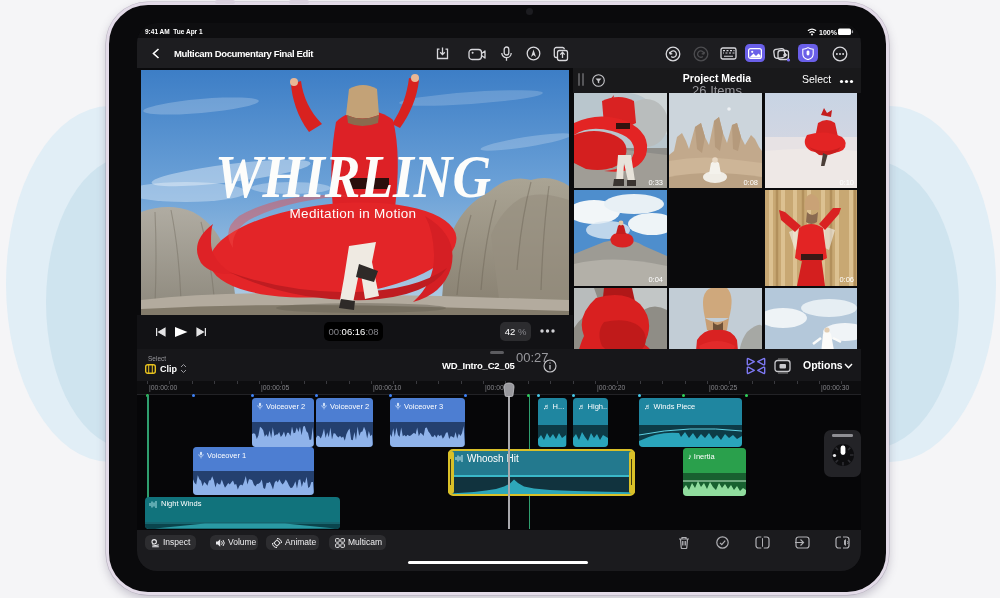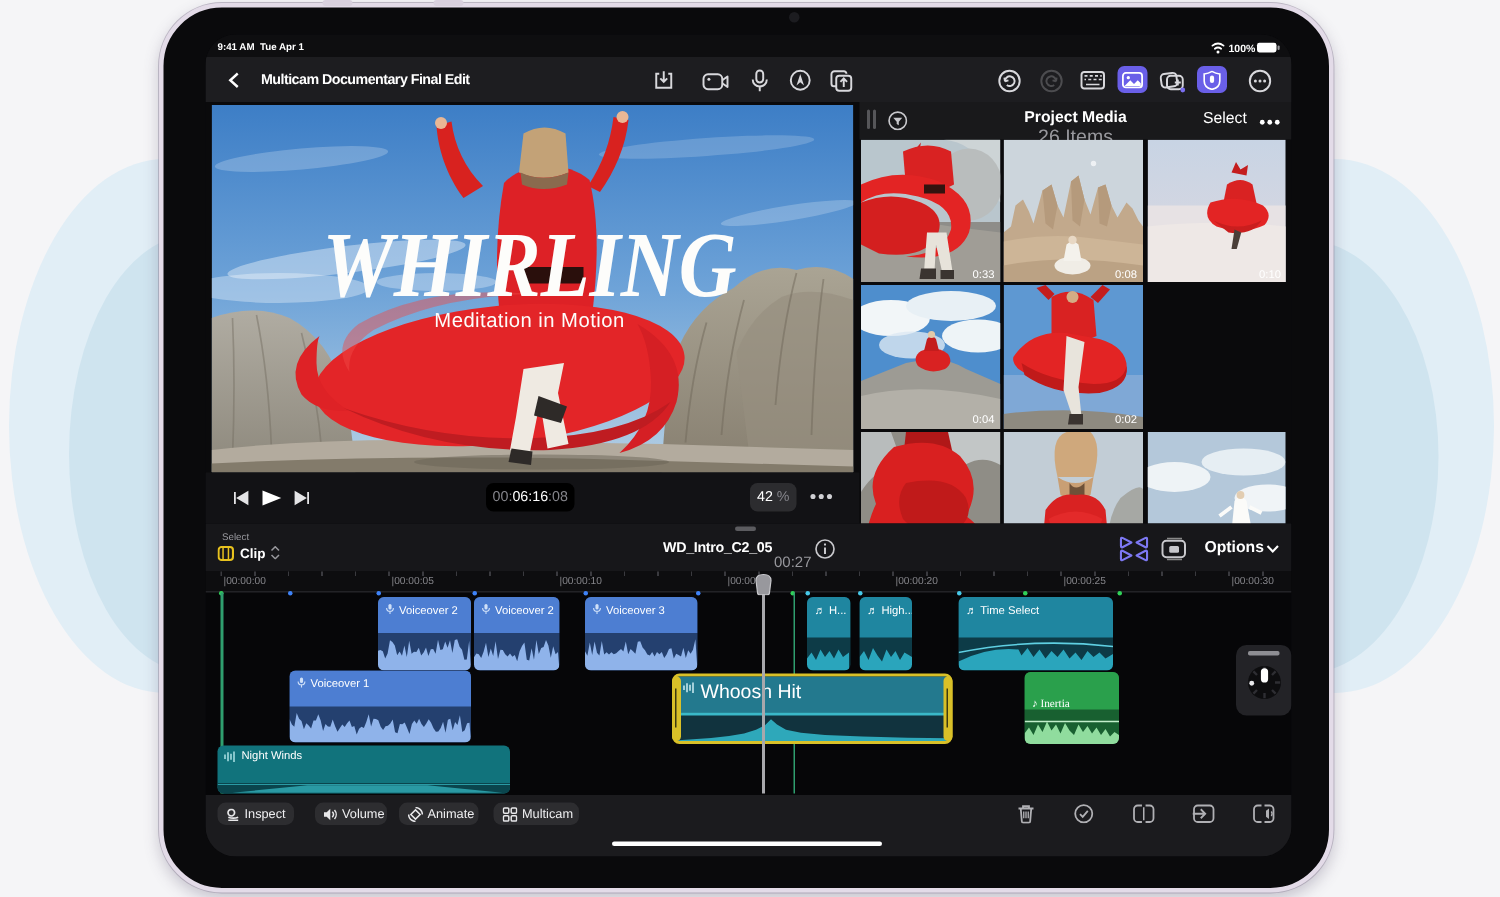--- a/index.html
+++ b/index.html
@@ -13,21 +13,21 @@
 .thumb{position:absolute;width:92.8px;height:95.3px;overflow:hidden;}
 .clip{position:absolute;border-radius:4px;overflow:hidden;}
 .btn{position:absolute;background:#2d2d30;border-radius:5.5px;color:#efeff1;font-size:8.5px;line-height:13px;}
 .cblue{background:#24406f;}
 .cteal{background:#0d3b47;}
 .cgreen{background:#186030;}
 .bhead{position:absolute;left:0;top:0;right:0;height:23.5px;background:#4d7ed2;color:#fff;font-size:7.5px;display:flex;align-items:flex-start;padding:4px 0 0 5px;gap:3px;white-space:nowrap;box-sizing:border-box;}
 .bwave{position:absolute;left:0;top:23.5px;}
 .thead{position:absolute;left:0;top:0;right:0;height:26.5px;background:#1f86a0;color:#fff;font-size:7.5px;padding:4px 0 0 5px;white-space:nowrap;box-sizing:border-box;}
 .twave{position:absolute;left:0;top:26.5px;}
-.ghead{position:absolute;left:0;top:0;right:0;height:25px;background:#2aa04c;color:#fff;font-size:7.5px;padding:16px 0 0 5px;white-space:nowrap;box-sizing:border-box;font-family:Liberation Serif, serif;}
+.ghead{position:absolute;left:0;top:0;right:0;height:25px;background:#2aa04c;color:#fff;font-size:7.5px;padding:4px 0 0 5px;white-space:nowrap;box-sizing:border-box;}
 .gwave{position:absolute;left:0;top:25px;}
 .rlab{position:absolute;top:3px;font-size:6.8px;color:#85858a;white-space:nowrap;}
 .dot{position:absolute;width:3px;height:3px;border-radius:50%;top:-2px;}
 </style>
 </head>
 <body>
 <div id="stage">
 
   <div class="blob" style="left:6px;top:106px;width:208px;height:356px;background:#e1eef6;"></div>
   <div class="blob" style="left:46px;top:156px;width:168px;height:293px;background:#cfe4ef;"></div>
@@ -284,34 +284,34 @@
             <ellipse cx="78" cy="34" rx="24" ry="11" fill="#eef4f7"></ellipse>
             <ellipse cx="34" cy="40" rx="22" ry="9" fill="#dce9f2" opacity="0.8"></ellipse>
             <path d="M0 96 V64 L30 52 Q55 46 70 56 L93 66 V96 Z" fill="#9d9b94"></path>
             <path d="M0 96 V74 Q40 64 93 76 V96 Z" fill="#b3b0a8"></path>
             <path d="M40 44 Q50 40 58 46 Q62 52 56 56 Q46 60 38 54 Q34 48 40 44 Z" fill="#d92222"></path>
             <path d="M44 36 q3 -4 6 0 l2 8 h-10 Z" fill="#c41d1d"></path>
             <circle cx="47" cy="33" r="2.4" fill="#e3c9a8"></circle>
             <text x="89" y="92" text-anchor="end" font-size="7.5" fill="#fff" font-family="Liberation Sans">0:04</text>
           </svg>
         </div>
-        <div class="thumb" style="left:96.3px;top:122.3px;">
-          <svg width="93" height="96" viewBox="0 0 93 96">
-            <rect width="93" height="96" fill="#5e98d2"></rect>
-            <rect y="60" width="93" height="36" fill="#7fa8d6"></rect>
-            <path d="M0 96 V86 Q46 80 93 88 V96 Z" fill="#8e8a80"></path>
-            <path d="M30 10 L22 2 L28 0 L34 6 Z" fill="#c41d1d"></path>
-            <path d="M58 8 L66 0 L71 3 L63 12 Z" fill="#c41d1d"></path>
-            <path d="M32 8 Q46 0 60 10 L62 34 Q46 42 32 34 Z" fill="#d92222"></path>
-            <path d="M8 46 Q20 30 42 32 L64 36 Q84 42 82 58 Q78 74 52 70 Q24 66 10 56 Q4 50 8 46 Z" fill="#e32424"></path>
-            <path d="M12 52 Q30 64 60 66 Q80 66 82 54 Q84 68 64 72 Q34 74 14 60 Z" fill="#c01a1a"></path>
-            <circle cx="46" cy="8" r="4" fill="#d4ad85"></circle>
-            <path d="M42 34 L40 70 L46 88 H52 L50 68 L54 38 Z" fill="#e8e4dc"></path>
-            <path d="M44 86 h9 v7 h-10 Z" fill="#3a3430"></path>
-            <text x="89" y="92" text-anchor="end" font-size="7.5" fill="#fff" font-family="Liberation Sans">0:02</text>
+        <div class="thumb" style="left:191.6px;top:122.3px;">
+          <svg width="93" height="96" viewBox="0 0 93 96">
+            <rect width="93" height="96" fill="#c8a873"></rect>
+            <path d="M6 0 V96 M18 0 V96 M30 0 V96 M44 0 V96 M58 0 V96 M72 0 V96 M86 0 V96" stroke="#dcc191" stroke-width="4"></path>
+            <path d="M12 0 V96 M38 0 V96 M66 0 V96 M90 0 V96" stroke="#b2905c" stroke-width="2.5"></path>
+            <path d="M30 60 Q46 50 64 60 L70 40 Q46 30 24 42 Z" fill="#f8fafb" opacity="0.55"></path>
+            <path d="M16 30 L30 42 L36 36 L20 22 L14 20 Z" fill="#d92222"></path>
+            <path d="M74 24 L60 40 L54 34 L68 18 L76 18 Z" fill="#d92222"></path>
+            <path d="M34 38 Q46 30 58 38 L62 68 Q46 78 30 68 Z" fill="#e32424"></path>
+            <path d="M38 66 h18 L60 96 H32 Z" fill="#d41f1f"></path>
+            <rect x="36" y="64" width="22" height="6" fill="#3a1815"></rect>
+            <path d="M40 20 Q38 6 46 4 Q56 6 54 20 Z" fill="#c9a276"></path>
+            <path d="M42 22 Q47 28 53 22 L52 32 Q46 36 41 32 Z" fill="#8a6a50"></path>
+            <text x="89" y="92" text-anchor="end" font-size="7.5" fill="#fff" font-family="Liberation Sans">0:06</text>
           </svg>
         </div>
 
         <div class="thumb" style="left:1px;top:220.1px;">
           <svg width="93" height="96" viewBox="0 0 93 96">
             <rect width="93" height="96" fill="#8f8d86"></rect>
             <path d="M0 40 Q14 18 30 28 L20 0 H0 Z" fill="#b8bcbc"></path>
             <path d="M60 30 Q76 12 93 22 V0 H40 Z" fill="#c2c6c6"></path>
             <path d="M30 0 h28 l4 18 h-34 Z" fill="#b01818"></path>
             <path d="M22 10 Q50 2 66 16 Q82 34 70 56 Q90 70 84 96 H0 Q2 64 10 48 Q2 28 22 10 Z" fill="#d92020"></path>
@@ -353,21 +353,21 @@
           <span class="abs" style="left:11px;top:6px;font-size:6.5px;color:#98989d;">Select</span>
           <svg class="abs" style="left:8px;top:15px;" width="11" height="10" viewBox="0 0 11 10">
             <rect x="0.7" y="0.7" width="9.6" height="8.6" rx="2" fill="none" stroke="#e8c21e" stroke-width="1.4"></rect>
             <path d="M3.7 1 v8 M7.3 1 v8" stroke="#e8c21e" stroke-width="1"></path>
           </svg>
           <span class="abs" style="left:23px;top:14.5px;font-size:9px;font-weight:bold;color:#fff;">Clip</span>
           <svg class="abs" style="left:43px;top:15px;" width="7" height="9" viewBox="0 0 7 9">
             <path d="M1 3 L3.5 0.5 L6 3 M1 6 L3.5 8.5 L6 6" stroke="#98989d" stroke-width="1" fill="none"></path>
           </svg>
           <span class="abs" style="left:305px;top:11px;font-size:9.5px;font-weight:bold;color:#fff;letter-spacing:-0.2px;">WD_Intro_C2_05</span>
-          <span class="abs" style="left:379px;top:21px;font-size:10px;color:#98989d;">00:27</span>
+          <span class="abs" style="left:379px;top:1px;font-size:13px;color:#98989d;">00:27</span>
           <svg class="abs" style="left:406px;top:9.5px;" width="14" height="14" viewBox="0 0 14 14">
             <circle cx="7" cy="7" r="6" fill="none" stroke="#c8c8cc" stroke-width="1.1"></circle>
             <path d="M7 6 v4.4 M7 3.4 v1.2" stroke="#c8c8cc" stroke-width="1.3"></path>
           </svg>
           <svg class="abs" style="left:609px;top:8px;" width="20" height="18" viewBox="0 0 20 18">
             <g fill="none" stroke="#7d78f2" stroke-width="1.4" stroke-linejoin="round">
               <path d="M8.3 4.7 L2.3 1.6 Q1.3 1.2 1.3 2.4 V7 Q1.3 8.2 2.3 7.8 Z"></path>
               <path d="M11.7 4.7 L17.7 1.6 Q18.7 1.2 18.7 2.4 V7 Q18.7 8.2 17.7 7.8 Z"></path>
               <path d="M8.3 13.3 L2.3 10.2 Q1.3 9.8 1.3 11 V15.6 Q1.3 16.8 2.3 16.4 Z"></path>
               <path d="M11.7 13.3 L17.7 10.2 Q18.7 9.8 18.7 11 V15.6 Q18.7 16.8 17.7 16.4 Z"></path>
@@ -443,42 +443,42 @@
               <path d="M0 22 L0 14 L3 10 L6 15 L9 8 L12 13 L15 9 L18 14 L21 8 L24 13 L28 10 L28 22 Z" fill="#2aa5bc"></path>
             </svg>
           </div>
         <div class="clip cteal" style="left:436px;top:49px;width:35px;height:48.5px;">
             <div class="thead">♬ High...</div>
             <svg class="twave" width="35" height="22" viewBox="0 0 35 22" preserveAspectRatio="none">
               <path d="M0 22 L0 13 L3 9 L6 15 L9 7 L12 12 L15 16 L18 8 L21 13 L24 9 L27 15 L30 10 L35 13 L35 22 Z" fill="#2aa5bc"></path>
             </svg>
           </div>
         <div class="clip cteal" style="left:502px;top:49px;width:103.4px;height:48.5px;">
-            <div class="thead">♬ Time Select</div>
+            <div class="thead">♬ Winds Piece</div>
             <svg class="twave" width="103" height="22" viewBox="0 0 103 22" preserveAspectRatio="none">
               <path d="M0 22 L0 16 Q20 6 40 8 L42 12 L46 7 L50 13 L54 8 L58 14 L62 9 L66 13 L70 8 L74 14 L78 10 L82 15 L86 9 L90 13 L94 10 L98 14 L103 11 L103 22 Z" fill="#2aa5bc"></path>
               <path d="M0 10 Q50 0 103 6" stroke="#5fd0e2" stroke-width="1" fill="none"></path>
             </svg>
           </div>
 
         <div class="clip cblue" style="left:56px;top:98px;width:121px;height:48px;">
             <div class="bhead"><svg class="mic" viewBox="0 0 8 10" width="6" height="8">
                 <rect x="2.6" y="0.5" width="2.8" height="5" rx="1.4" fill="#cfe0f8"></rect>
                 <path d="M1 4 a3 3 0 0 0 6 0 M4 7.5 v2" stroke="#cfe0f8" stroke-width="1" fill="none"></path>
               </svg> Voiceover 1</div>
             <svg class="bwave" width="121" height="24" viewBox="0 0 121 24" preserveAspectRatio="none">
               <path d="M0 24 L0 8.3 L0.0 8.3 L1.6 12.0 L3.2 13.5 L4.8 4.3 L6.4 8.2 L8.0 9.7 L9.6 15.2 L11.2 11.1 L12.8 12.6 L14.4 14.7 L16.0 9.4 L17.6 9.3 L19.2 5.2 L20.8 9.3 L22.4 16.4 L24.0 11.6 L25.6 13.3 L27.2 13.5 L28.8 8.6 L30.4 13.1 L32.0 16.8 L33.6 14.4 L35.2 12.0 L36.8 13.6 L38.4 11.2 L40.0 9.4 L41.6 13.7 L43.2 13.0 L44.8 18.6 L46.4 14.8 L48.0 13.5 L49.6 14.4 L51.2 10.4 L52.8 5.1 L54.4 13.4 L56.0 8.2 L57.6 8.4 L59.2 9.2 L60.8 13.5 L62.4 15.6 L64.0 13.1 L65.6 12.8 L67.2 11.4 L68.8 8.6 L70.4 17.1 L72.0 17.9 L73.6 11.7 L75.2 11.9 L76.8 10.7 L78.4 14.3 L80.0 18.4 L81.6 11.7 L83.2 9.4 L84.8 11.5 L86.4 8.2 L88.0 11.6 L89.6 13.6 L91.2 11.4 L92.8 8.5 L94.4 10.9 L96.0 14.5 L97.6 16.9 L99.2 16.7 L100.8 14.3 L102.4 10.2 L104.0 17.5 L105.6 8.9 L107.2 8.2 L108.8 15.9 L110.4 10.3 L112.0 12.3 L113.6 5.8 L115.2 17.0 L116.8 15.8 L118.4 11.1 L120.0 10.9 L121 24 Z" fill="#8fb3ea"></path>
             </svg>
           </div>
         <div class="abs" style="left:311px;top:99.5px;width:187px;height:47.5px;border:2px solid #d9c028;border-radius:5px;background:#11333e;box-sizing:border-box;overflow:hidden;">
           <div class="abs" style="left:0;top:0;width:183px;height:24.5px;background:#23798e;">
             <svg class="abs" style="left:5px;top:3px;" width="9" height="9" viewBox="0 0 9 9">
                 <path d="M1 3 v3 M3 1.5 v6 M5 2.5 v4 M7 1 v7" stroke="#bfe2ea" stroke-width="1.1"></path>
               </svg>
-            <span class="abs" style="left:17px;top:2.5px;color:#fff;font-size:13px;white-space:nowrap;">Whoosh Hit</span>
+            <span class="abs" style="left:17px;top:2.5px;color:#fff;font-size:10px;white-space:nowrap;">Whoosh Hit</span>
           </div>
           <div class="abs" style="left:0;top:24.5px;width:183px;height:1.5px;background:#3ab8c8;"></div>
           <svg class="abs" style="left:0;top:26px;" width="183" height="17.5" viewBox="0 0 183 17.5" preserveAspectRatio="none">
               <path d="M0 17.5 L0 16.6 L12 15.8 L24 15 L36 13.6 L46 12 L54 9.5 L60 6.5 L64 2.5 L68 6 L74 9.5 L84 11.5 L100 13 L125 14 L155 14.8 L183 15.2 L183 17.5 Z" fill="#2ea8ba"></path>
             </svg>
         </div>
         <div class="abs" style="left:310.5px;top:102px;width:6.5px;height:42.5px;background:#d9c028;border-radius:3px;">
             <div class="abs" style="left:2.5px;top:8px;width:1.4px;height:26px;background:#3d3a10;"></div>
           </div>
         <div class="abs" style="left:491.5px;top:102px;width:6.5px;height:42.5px;background:#d9c028;border-radius:3px;">

